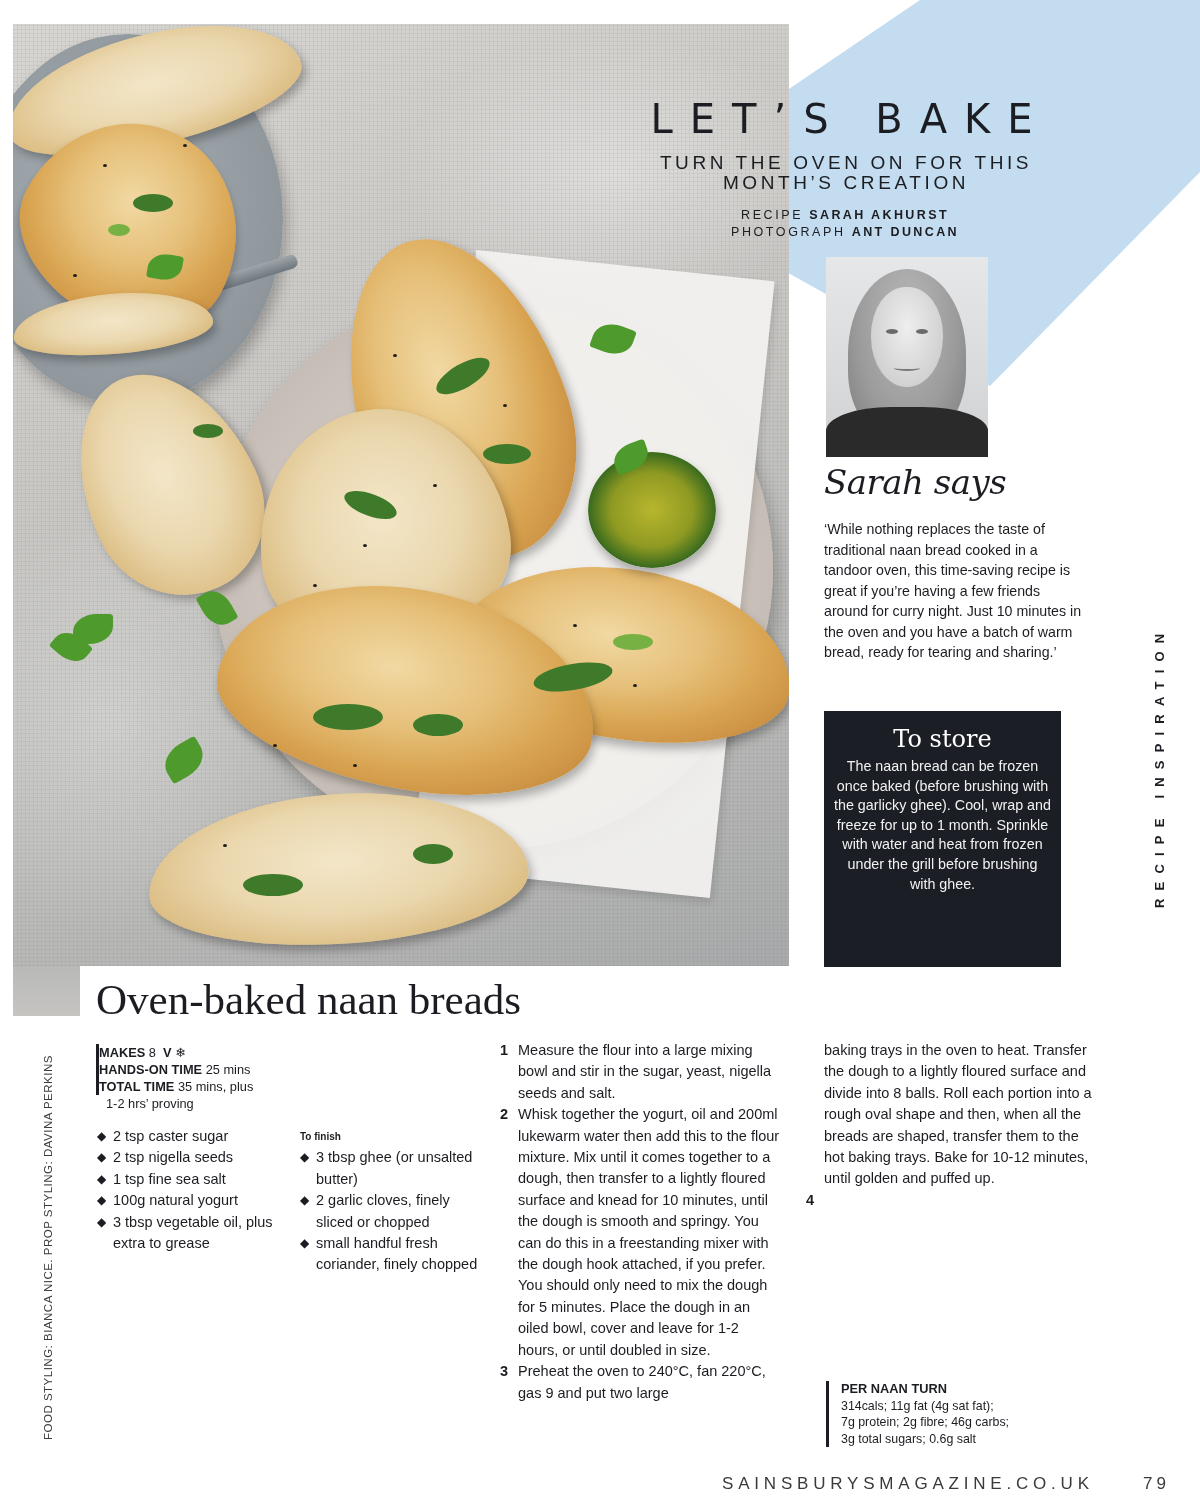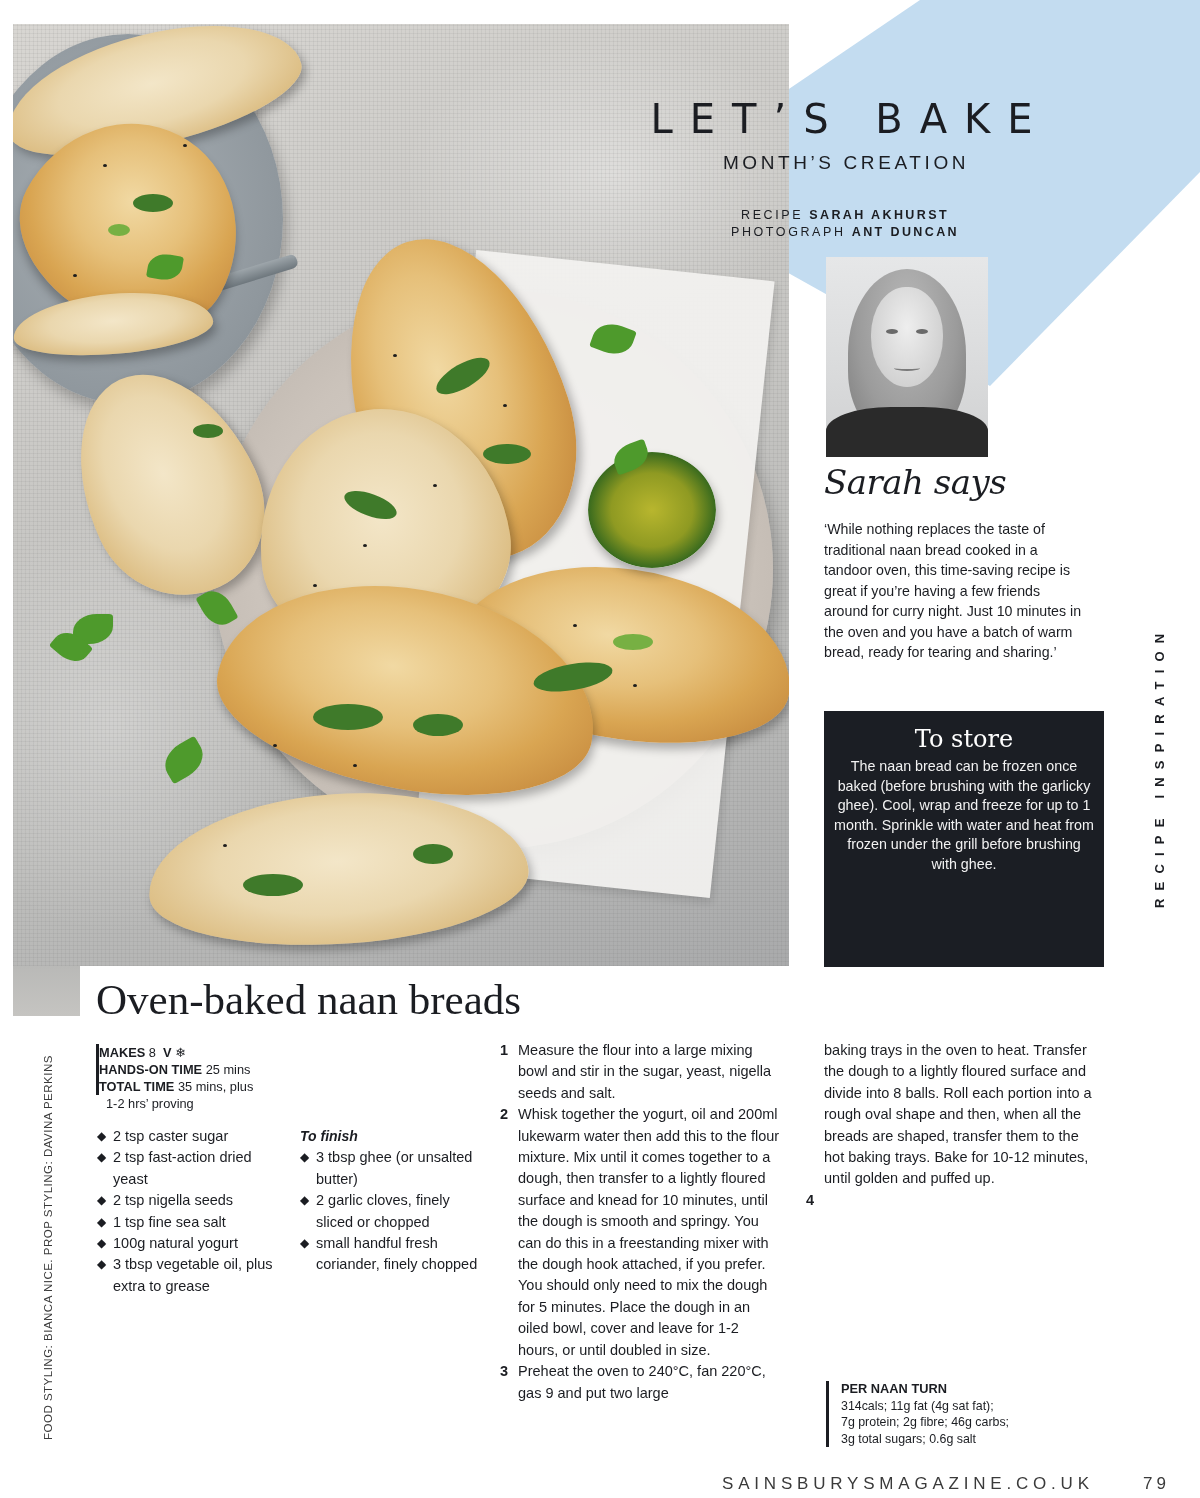--- a/index.html
+++ b/index.html
@@ -61,21 +61,21 @@
   .portrait .face { position:absolute; left:45px; top:30px; width:72px; height:100px; border-radius:48% 48% 50% 50%;
     background: radial-gradient(ellipse at 50% 40%, #eeeeee 0%, #d2d2d2 70%, #b9b9b9 100%); }
   .portrait .eye { position:absolute; top:72px; width:12px; height:5px; border-radius:50%; background:#6a6a6a; }
   .portrait .mouth { position:absolute; left:68px; top:108px; width:26px; height:6px; border-bottom:2px solid #7a7a7a; border-radius:0 0 50% 50%; }
   .portrait .body { position:absolute; left:0; top:150px; width:162px; height:60px; background:#2a2a2a; border-radius:40% 40% 0 0; }
 
   .sarah-says { position:absolute; left:824px; top:462px; font-family:"DejaVu Serif", serif; font-style:italic;
     font-size:34px; letter-spacing:-0.5px; color:#1b1d22; }
   .quote { position:absolute; left:824px; top:519px; width:262px; font-size:14.2px; line-height:20.5px; color:#1b1d22; }
 
-  .store-box { position:absolute; left:824px; top:711px; width:280px; height:256px; background:#1b1e24; color:#fff; text-align:center; }
+  .store-box { position:absolute; left:824px; top:711px; width:237px; height:256px; background:#1b1e24; color:#fff; text-align:center; }
   .store-title { margin-top:14px; font-family:"DejaVu Serif", serif; font-size:24px; color:#fff; }
   .store-text { margin:4px 10px 0; font-size:14.3px; line-height:19.6px; color:#f2f2f2; }
 
   .side-label { position:absolute; left:1152px; top:908px; transform-origin:0 0; transform:rotate(-90deg);
     font-weight:bold; font-size:13px; letter-spacing:8.2px; color:#1b1d22; white-space:nowrap; }
 
   .recipe-title { position:absolute; left:96px; top:975px; font-family:"Liberation Serif", "DejaVu Serif", serif;
     font-size:43px; color:#1b1d22; white-space:nowrap; }
 
   .credit-side { position:absolute; left:42px; top:1440px; transform-origin:0 0; transform:rotate(-90deg);
@@ -83,21 +83,21 @@
 
   .meta { position:absolute; left:96px; top:1044px; border-left:3px solid #1b1d22;
     font-size:12.8px; line-height:17px; color:#1b1d22; width:200px; }
   .meta b { font-weight:bold; }
 
   .ing { position:absolute; font-size:14.5px; line-height:21.4px; color:#1b1d22; list-style:none; }
   .ing li { position:relative; padding-left:16px; }
   .ing li::before { content:"\25C6"; position:absolute; left:0; top:0; font-size:12px; }
   .ing-main { left:97px; top:1126px; width:190px; }
   .ing-finish { left:300px; top:1126px; width:180px; }
-  .ing-finish .sub { font-style:italic; font-weight:bold; font-size:14px; margin-bottom:0; line-height:21.4px; }
+  .ing-finish .sub { font-weight:bold; font-size:10px; margin-bottom:0; line-height:21.4px; }
 
   .method { position:absolute; font-size:14.5px; line-height:21.4px; color:#1b1d22; list-style:none; }
   .method li { position:relative; padding-left:18px; }
   .method .num { position:absolute; left:0; top:0; font-weight:bold; }
   .method-col1 { left:500px; top:1040px; width:282px; }
   .method-col2 { left:806px; top:1040px; width:290px; }
 
   .nutrition { position:absolute; left:826px; top:1381px; padding-left:12px; border-left:3px solid #1b1d22;
     font-size:12.4px; line-height:16.5px; color:#1b1d22; width:240px; }
   .nutrition b { font-weight:bold; font-size:12.8px; }
@@ -162,20 +162,21 @@
   <div class="shape seed" style="left:340px;top:740px;"></div>
   <div class="shape seed" style="left:210px;top:820px;"></div>
   <div class="shape seed" style="left:90px;top:140px;"></div>
   <div class="shape seed" style="left:170px;top:120px;"></div>
   <div class="shape seed" style="left:60px;top:250px;"></div>
 </div>
 <div class="photo-strip"></div>
 
 <div class="kicker">LET’S BAKE</div>
 <div class="subhead">
+  <div>TURN THE OVEN ON FOR THIS</div>
   <div>MONTH’S CREATION</div>
 </div>
 <div class="credits">
   <div><span>RECIPE</span> <b>SARAH AKHURST</b></div>
   <div><span>PHOTOGRAPH</span> <b>ANT DUNCAN</b></div>
 </div>
 
 <div class="portrait">
   <div class="hair"></div>
   <div class="face"></div>
@@ -200,21 +201,20 @@
 
 <div class="meta">
   <div><b>MAKES</b> <span>8</span>&nbsp;&nbsp;<b>V ❄</b></div>
   <div><b>HANDS-ON TIME</b> <span>25 mins</span></div>
   <div><b>TOTAL TIME</b> <span>35 mins, plus</span></div>
 </div>
 <div style="position:absolute;left:106px;top:1095px;font-size:12.8px;line-height:17px;">1-2 hrs’ proving</div>
 
 <ul class="ing ing-main">
   <li>2 tsp caster sugar</li>
-  <li>2 tsp fast-action dried yeast</li>
   <li>2 tsp nigella seeds</li>
   <li>1 tsp fine sea salt</li>
   <li>100g natural yogurt</li>
   <li>3 tbsp vegetable oil, plus extra to grease</li>
 </ul>
 <div class="ing ing-finish">
   <div class="sub">To finish</div>
   <ul style="list-style:none;">
     <li>3 tbsp ghee (or unsalted butter)</li>
     <li>2 garlic cloves, finely sliced or chopped</li>

